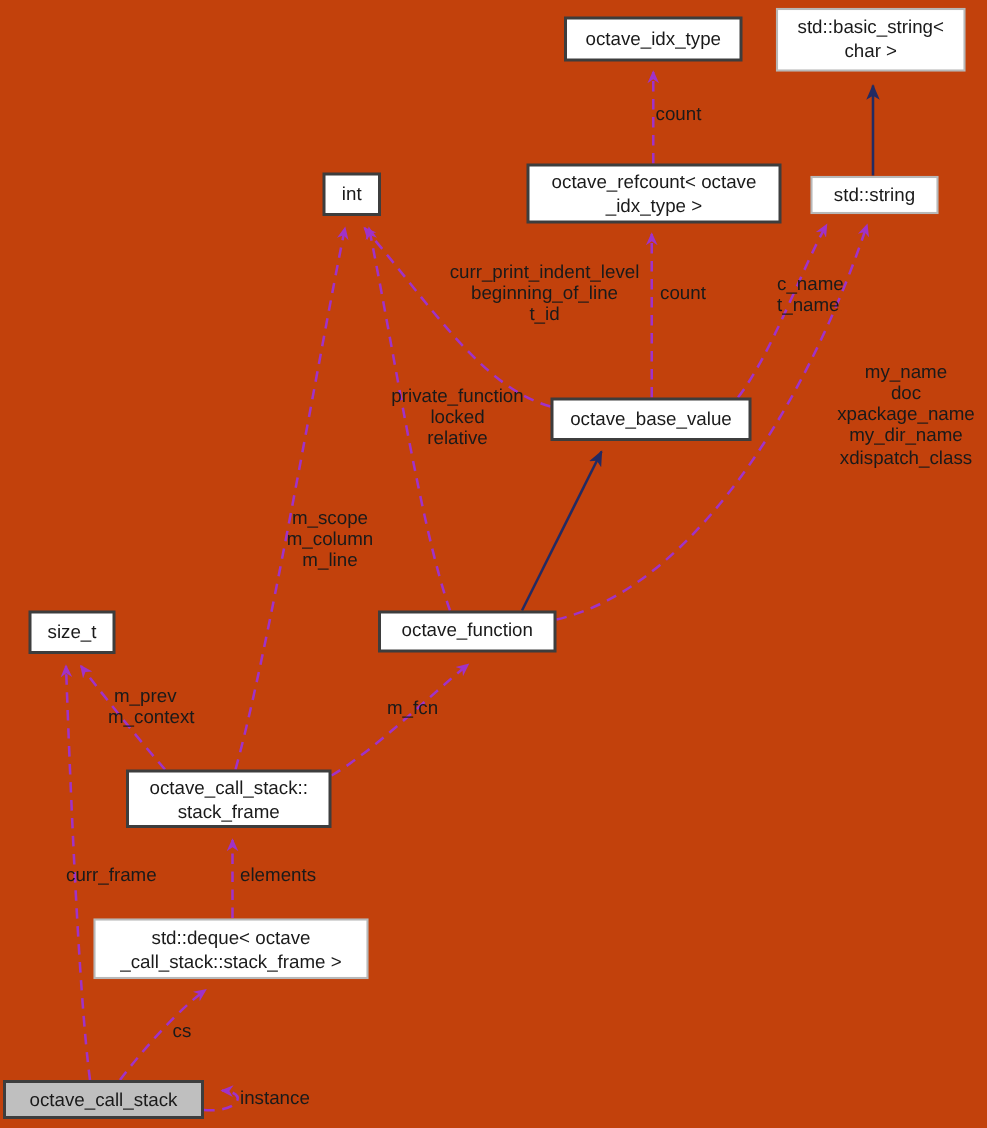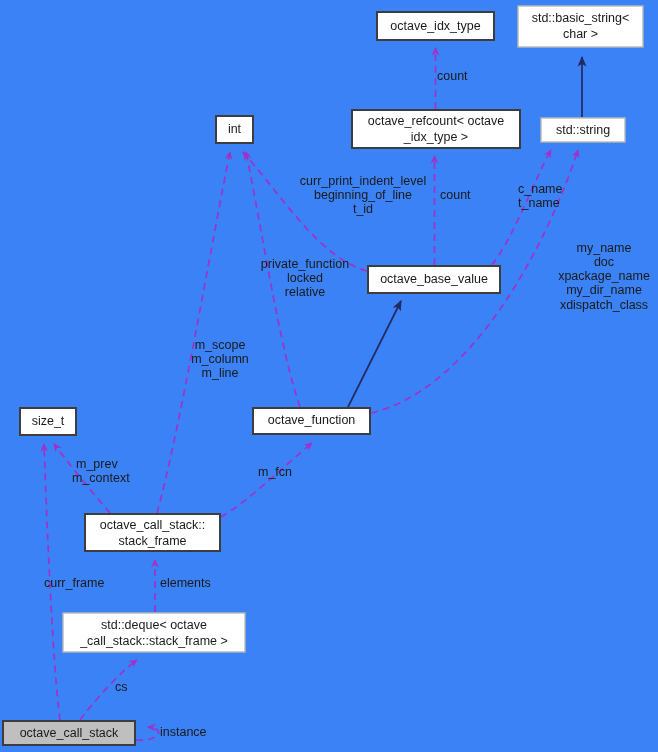--- a/index.html
+++ b/index.html
@@ -7,21 +7,21 @@
     padding: 0;
     background: #ffffff;
   }
   body {
     font-family: "Liberation Sans", sans-serif;
   }
   #diagram-root {
     position: relative;
     width: 658px;
     height: 752px;
-    background: #3b82f6;
+    background: #c2410c;
     overflow: hidden;
     text-align: right;
   }
   svg#graph {
     position: absolute;
     left: 0;
     top: 0;
     width: 658px;
     height: 752px;
   }

